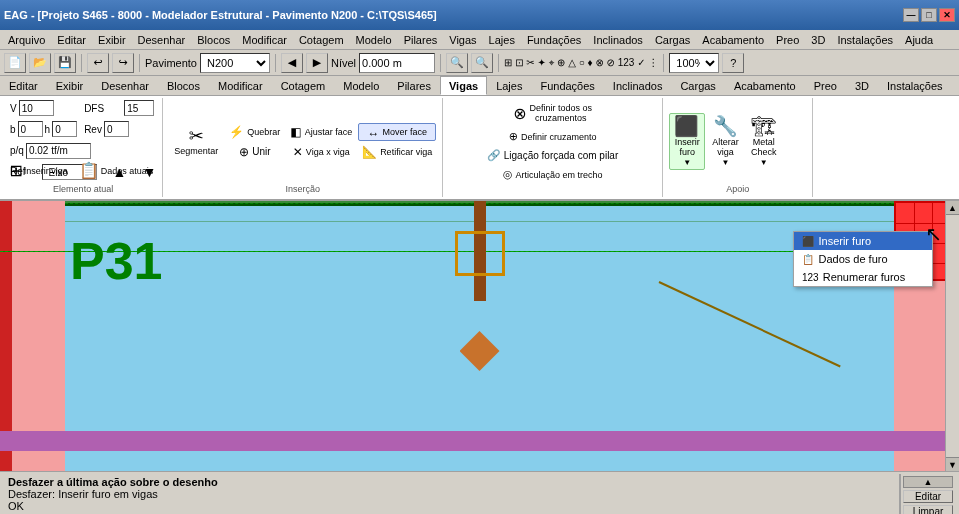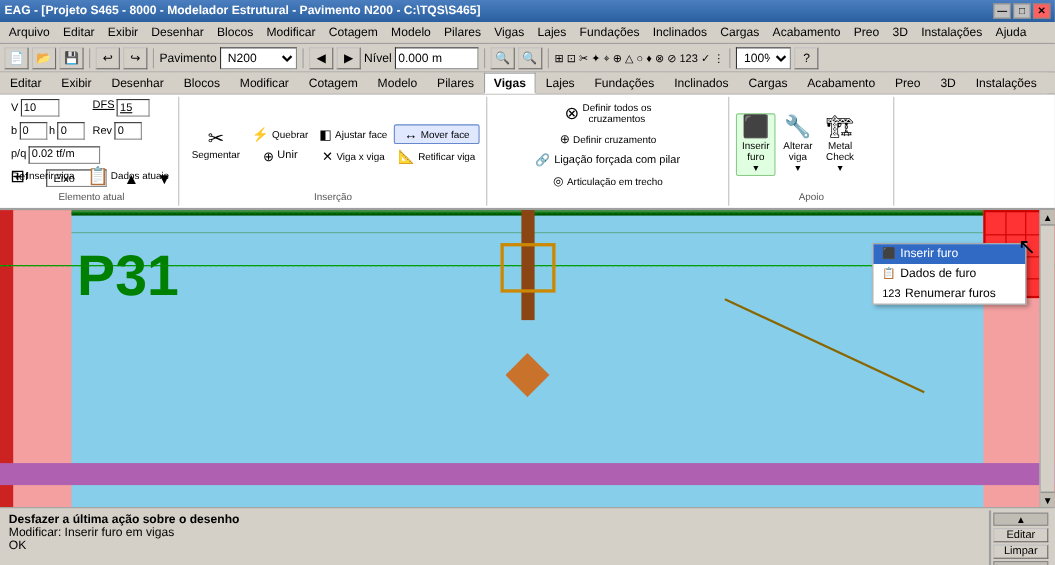--- a/index.html
+++ b/index.html
@@ -2,21 +2,21 @@
 <html><head>
   <meta charset="utf-8">
   <style>
     * { margin: 0; padding: 0; box-sizing: border-box; }
     body { width: 959px; height: 514px; overflow: hidden; font-family: 'Segoe UI', Tahoma, sans-serif; font-size: 11px; background: #d4d0c8; }
 
     
     #title-bar {
       background: linear-gradient(to bottom, #4a7ebf, #2a5fa0);
       color: white;
-      height: 20px;
+      height: 30px;
       display: flex;
       align-items: center;
       justify-content: space-between;
       padding: 0 4px;
       font-size: 11px;
       font-weight: bold;
     }
     #title-bar-controls { display: flex; gap: 2px; }
     .title-btn {
       width: 16px; height: 14px;
@@ -342,21 +342,21 @@
 </div>
 
 <div id="ribbon-content">
 
   <div class="ribbon-group" style="min-width:130px;">
     <div class="ribbon-buttons" style="display:grid; grid-template-columns:1fr 1fr; gap:2px; padding-bottom:14px; align-items:start;">
       <div style="display:flex; align-items:center; gap:2px;">
         <span style="font-size:10px;">V</span>
         <input class="prop-input" value="10" style="width: 35px;">
       </div>
-      <div style="display:flex; align-items:flex-start; gap:2px;text-decoration:underline;">
+      <div style="display:flex; align-items:center; gap:20px;">
         <span style="font-size:10px;">DFS</span>
         <input class="prop-input" value="15" style="width: 30px;">
       </div>
       <div style="display:flex; align-items:center; gap:2px;">
         <span style="font-size:10px;">b</span>
         <input class="prop-input" value="0" style="width: 25px;">
         <span style="font-size:10px;">h</span>
         <input class="prop-input" value="0" style="width: 25px;">
       </div>
       <div style="display:flex; align-items:center; gap:2px;">
@@ -546,21 +546,21 @@
     </div>
 
   </div>
 
 </div>
 
 <div id="status-bar" style="height:62px;">
   <div style="display:flex; align-items:stretch; height:100%;">
     <div id="undo-text-area" style="flex:1; padding:2px 4px; background:#d4d0c8; border-right:1px solid #a0a0a0;">
       <div class="status-line bold">Desfazer a última ação sobre o desenho</div>
-      <div class="status-line">Modificar:  Inserir furo em vigas</div>
+      <div class="status-line">Desfazer:  Inserir furo em vigas</div>
       <div class="status-line">OK</div>
     </div>
     <div id="side-edit" style="width:55px; background:#d4d0c8; border-left:1px solid #a0a0a0; display:flex; flex-direction:column; padding:2px; gap:2px;">
 
       <div style="width:100%; height:12px; background:#c0bdb5; border:1px solid #888; display:flex;align-items:center;justify-content:center; font-size:9px;">▲</div>
       <div class="side-btn">Editar</div>
       <div class="side-btn">Limpar</div>
       <div style="width:100%; height:12px; background:#c0bdb5; border:1px solid #888; display:flex;align-items:center;justify-content:center; font-size:9px;">▼</div>
     </div>
   </div>

